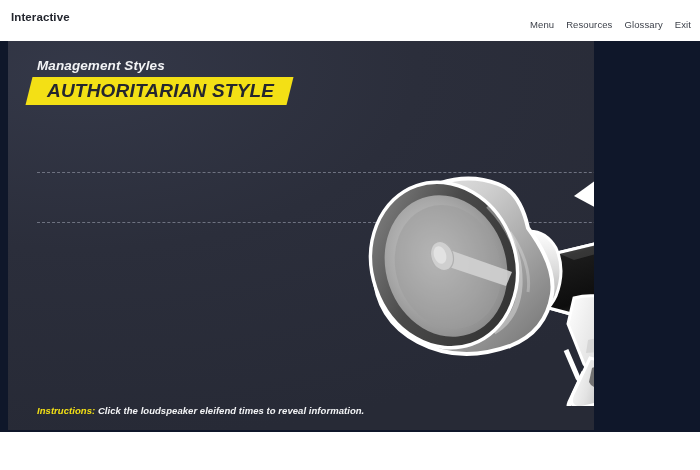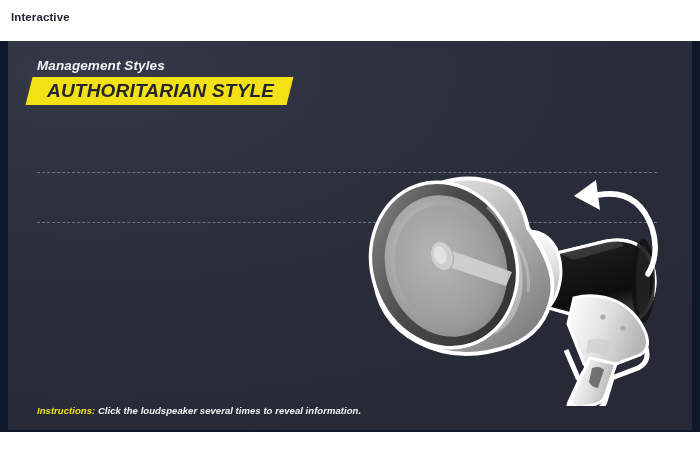--- a/index.html
+++ b/index.html
@@ -26,21 +26,21 @@
     display: flex; align-items: center; gap: 12px;
   }
   .topnav-item {
     font-size: 9.5px; color: #3b3f48; cursor: pointer;
     white-space: nowrap; letter-spacing: .1px;
   }
 
   
   .stage {
     position: absolute; left: 8px; top: 41px;
-    width: 684px; height: 389px;
+    width: 586px; height: 389px;
     background: #2b2e3b;
     background-image:
       radial-gradient(120% 95% at 12% 8%, #343848 0%, #2b2e3b 48%, #272a36 100%);
     overflow: hidden;
   }
 
   
   .kicker {
     position: absolute; left: 29px; top: 17px;
     font-size: 13.5px; font-style: italic; font-weight: bold;
@@ -99,20 +99,26 @@
     background: #ffffff;
   }
 </style>
 </head>
 <body>
 
 <div id="app">
 
   <div class="topbar">
     <div class="topbar-title">Interactive</div>
+    <div class="topnav">
+      <div class="topnav-item">Menu</div>
+      <div class="topnav-item">Resources</div>
+      <div class="topnav-item">Glossary</div>
+      <div class="topnav-item">Exit</div>
+    </div>
   </div>
 
   <div class="stage">
 
     <div class="kicker">Management Styles</div>
 
     <div class="title-banner">
       <span class="title-banner-text">AUTHORITARIAN STYLE</span>
     </div>
 
@@ -200,21 +206,21 @@
 
         <g>
           <path d="M226 62 Q276 46 292 92 Q300 118 288 138" stroke="#ffffff" stroke-width="5.5" fill="none" stroke-linecap="round"></path>
           <path d="M214 60 L236 44 L240 74 Z" fill="#ffffff"></path>
         </g>
       </svg>
     </div>
 
     <div class="instructions">
       <span class="lead">Instructions:</span>
-      <span>Click the loudspeaker several times to reveal information.</span>
+      <span>Click the loudspeaker eleifend times to reveal information.</span>
     </div>
   </div>
 
   <div class="controlbar">
 
     
 
     
 
     

